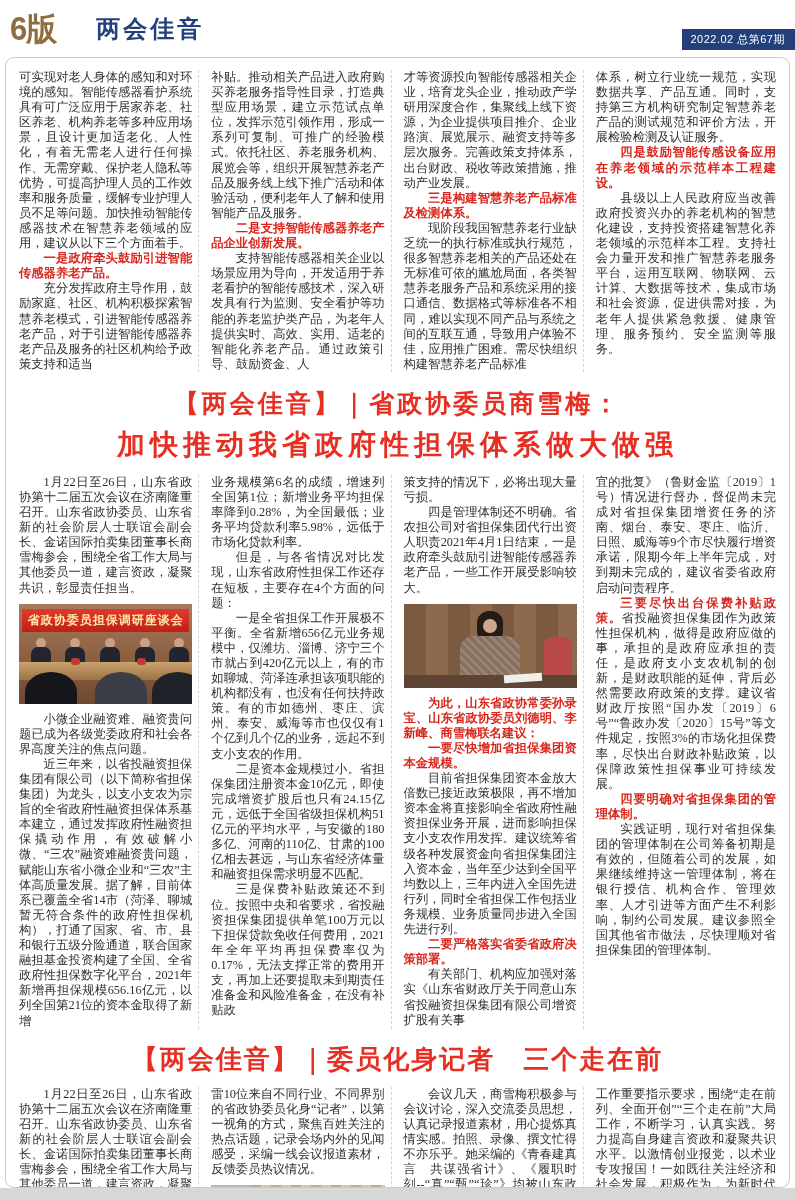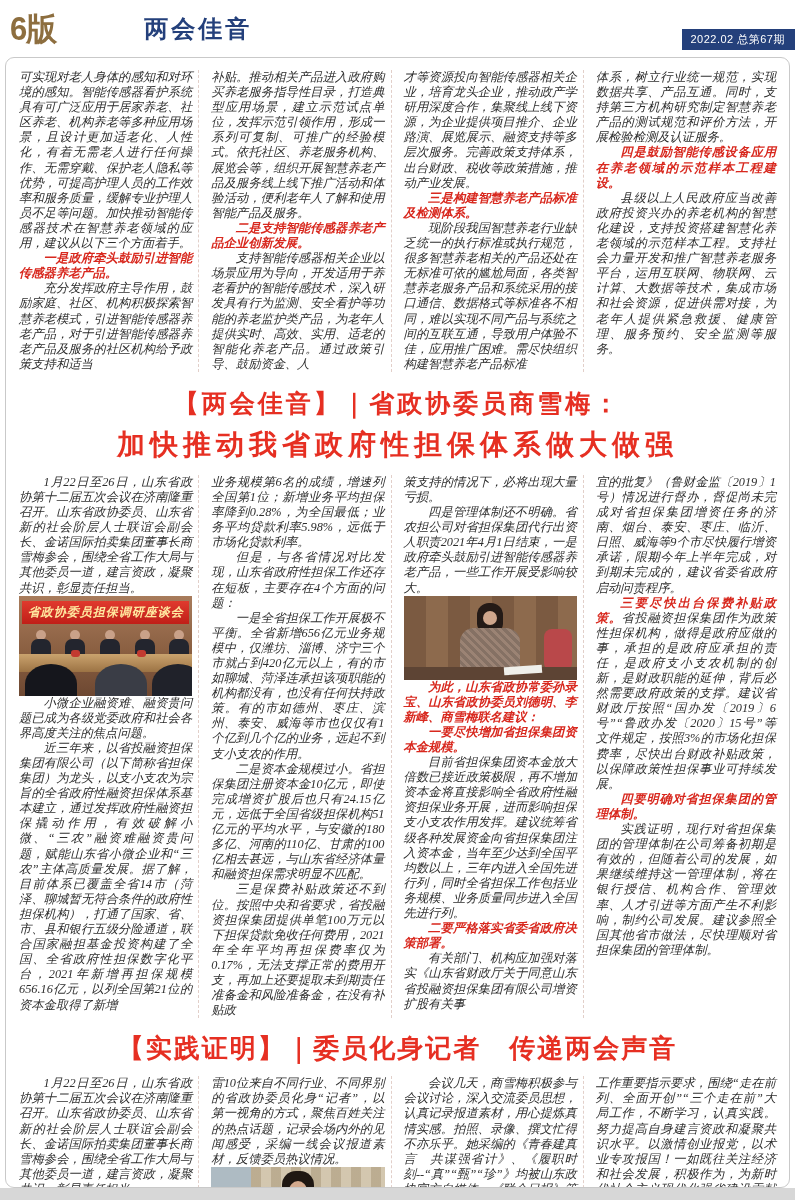--- a/index.html
+++ b/index.html
@@ -1,46 +1,46 @@
 <!DOCTYPE html>
 <html style="--redhl: #e62f22; --redtext: #d8281e; --navy: #24407b; --brown: #8d6e3f; --banneryellow: #ffe9a0;"><head>
 <meta charset="utf-8">
 <style>
   html,body{margin:0;padding:0;background:#e9e9e9;}
   .page{width:795px;height:1200px;position:relative;background:#fff;overflow:hidden;
         font-family:"Liberation Serif","DejaVu Serif",serif;}
   
-  .header{height:57px;position:relative;display:flex;align-items:center;padding:0 10px;box-sizing:border-box;gap:48px;}
+  .header{height:57px;position:relative;display:flex;align-items:center;padding:0 10px;box-sizing:border-box;}
   .page-label{font-family:"Liberation Sans","DejaVu Sans",sans-serif;font-weight:bold;font-size:31px;
               color:var(--brown,#8d6e3f);letter-spacing:-1px;transform:scaleY(1.05);}
   .section-title{font-weight:bold;font-size:24px;color:var(--navy,#24407b);margin-left:40px;letter-spacing:3px;}
   .issue-badge{position:absolute;right:0;top:29px;background:var(--navy,#24407b);color:#fff;
                font-family:"Liberation Sans",sans-serif;font-size:11px;padding:3px 10px 3px 8px;letter-spacing:.5px;}
   
   .sheet{position:absolute;left:5px;right:5px;top:57px;height:1131px;box-sizing:border-box;
          border:1px solid #c9c9c9;border-radius:9px;padding:12px 13px 0;overflow:hidden;background:#fff;}
   .page-bottom{position:absolute;left:0;right:0;bottom:0;height:12px;background:#d7d7d7;}
   
-  .cols{display:grid;grid-template-columns:repeat(4,1fr);column-gap:12px;font-style:italic;}
+  .cols{display:grid;grid-template-columns:repeat(4,1fr);column-gap:12px;}
   .col{min-width:0;}
   .col:not(:last-child){border-right:1px dashed #e2cfc9;padding-right:6px;}
   .s1 .cols{min-height:295px;}
   .para{margin:0;font-size:12.3px;line-height:15.1px;text-align:justify;color:#2e2e2e;text-indent:2em;}
   .para.noind{text-indent:0;}
   .para.red,.para .red{color:var(--redtext,#d8281e);font-weight:bold;}
   
   .hl2{text-align:center;padding:15px 0 11px;}
   .hl2 .l1{font-family:Liberation Sans, sans-serif;font-weight:bold;font-size:25px;
            color:var(--redhl,#e62f22);letter-spacing:3px;}
   .hl2 .l2{font-family:"Liberation Sans","DejaVu Sans",sans-serif;font-weight:bold;font-size:28px;
            color:var(--redhl,#e62f22);letter-spacing:5px;margin-top:6px;}
   .hl3{text-align:center;padding:13px 0 10px;font-family:"Liberation Sans","DejaVu Sans",sans-serif;
        font-weight:bold;font-size:26px;color:var(--redhl,#e62f22);letter-spacing:2px;}
   
-  .photo{position:relative;overflow:hidden;margin:0 0;width:100%;}
+  .photo{position:relative;overflow:hidden;margin:8px 0;width:100%;}
   
   .meeting-photo{height:100px;background:linear-gradient(180deg,#a87c5c 0%,#8a5f41 55%,#6d4832 100%);}
   .ph-banner{position:absolute;top:5px;left:3px;right:3px;height:23px;background:linear-gradient(#e03a2e,#c01f18);
              color:var(--banneryellow,#ffe9a0);font-family:"Liberation Sans",sans-serif;font-weight:bold;
              font-size:12px;line-height:23px;text-align:center;letter-spacing:1px;white-space:nowrap;}
   .ph-person{position:absolute;top:34px;width:20px;height:26px;}
   .ph-person::before{content:"";position:absolute;top:0;left:5px;width:10px;height:10px;border-radius:50%;background:#c9a189;}
   .ph-person::after{content:"";position:absolute;top:9px;left:0;width:20px;height:17px;border-radius:7px 7px 0 0;background:#23252e;}
   .ph-person.p1{left:12px}.ph-person.p2{left:46px}.ph-person.p3{left:81px}.ph-person.p4{left:116px}.ph-person.p5{left:150px}
   .ph-table{position:absolute;top:58px;left:0;right:0;height:18px;background:linear-gradient(#caa36e,#9c7344);}
@@ -152,21 +152,21 @@
           <div class="col">
             <p class="para noind">宜的批复》（鲁财金监〔2019〕1号）情况进行督办，督促尚未完成对省担保集团增资任务的济南、烟台、泰安、枣庄、临沂、日照、威海等9个市尽快履行增资承诺，限期今年上半年完成，对到期未完成的，建议省委省政府启动问责程序。</p>
             <p class="para"><span class="red">三要尽快出台保费补贴政策。</span>省投融资担保集团作为政策性担保机构，做得是政府应做的事，承担的是政府应承担的责任，是政府支小支农机制的创新，是财政职能的延伸，背后必然需要政府政策的支撑。建议省财政厅按照“国办发〔2019〕6号”“鲁政办发〔2020〕15号”等文件规定，按照3%的市场化担保费率，尽快出台财政补贴政策，以保障政策性担保事业可持续发展。</p>
             <p class="para red">四要明确对省担保集团的管理体制。</p>
             <p class="para">实践证明，现行对省担保集团的管理体制在公司筹备初期是有效的，但随着公司的发展，如果继续维持这一管理体制，将在银行授信、机构合作、管理效率、人才引进等方面产生不利影响，制约公司发展。建议参照全国其他省市做法，尽快理顺对省担保集团的管理体制。</p>
           </div>
         </div>
     </section>
 
     <section class="article">
-      <div class="hl3">【实践证明】｜委员化身记者　传递两会声音</div>
+      <div class="hl3">【两会佳音】｜委员化身记者　三个走在前</div>
       <div class="cols">
           <div class="col">
             <p class="para">1月22日至26日，山东省政协第十二届五次会议在济南隆重召开。山东省政协委员、山东省新的社会阶层人士联谊会副会长、金诺国际拍卖集团董事长商雪梅参会，围绕全省工作大局与其他委员一道，建言资政，凝聚共识，彰显责任担当。</p>
           </div>
           <div class="col">
             <p class="para noind">雷10位来自不同行业、不同界别的省政协委员化身“记者”，以第一视角的方式，聚焦百姓关注的热点话题，记录会场内外的见闻感受，采编一线会议报道素材，反馈委员热议情况。</p>
             <div class="photo certificate-photo">
               <div class="cp-hair"></div>
             </div>
           </div>

